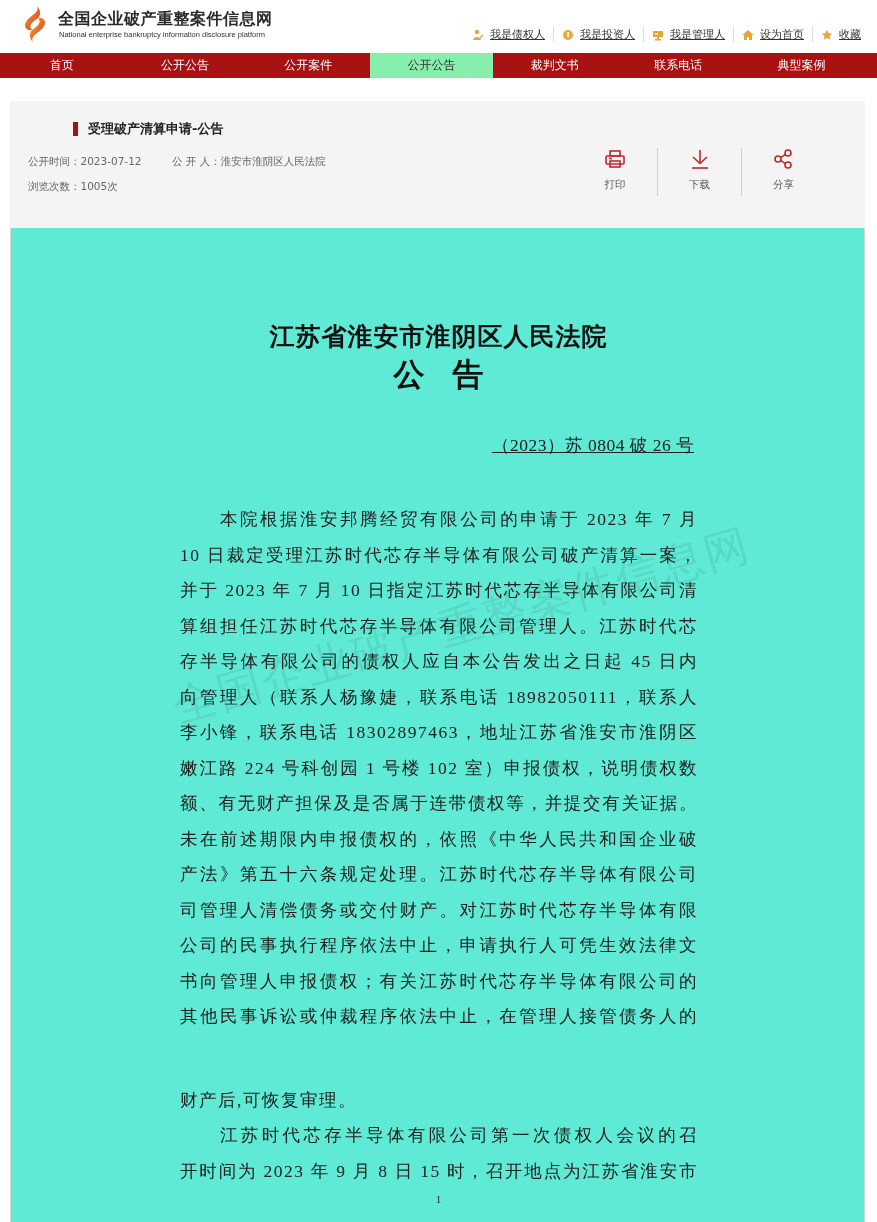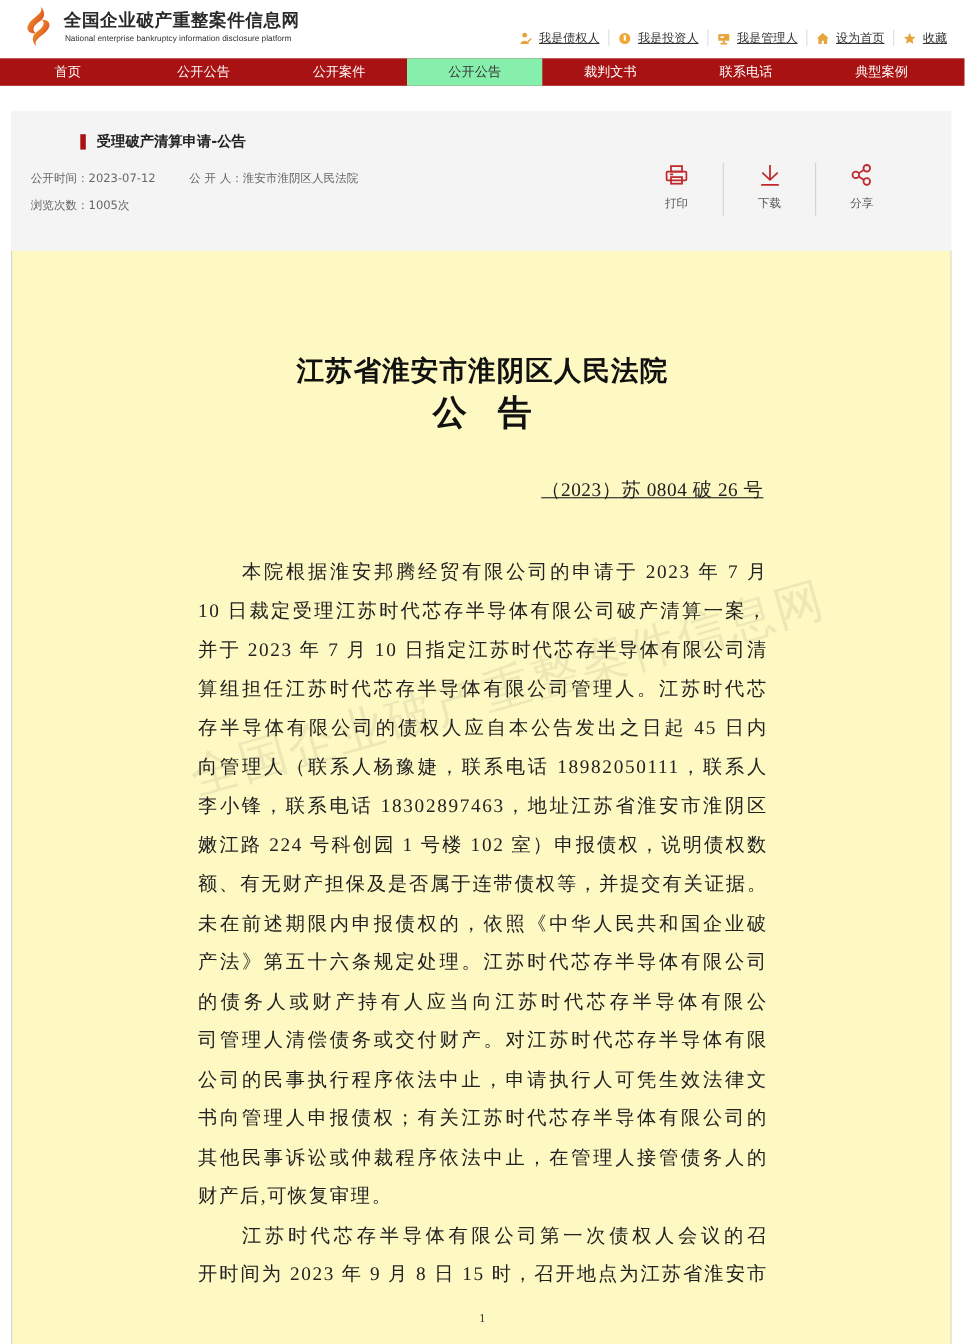--- a/index.html
+++ b/index.html
@@ -27,28 +27,28 @@
   .info-title { position: absolute; left: 18px; top: 19px; display: flex; align-items: center; font-size: 13px; font-weight: bold; color: #222; margin-left: 45px; }
   .info-title .bar { width: 5px; height: 14px; background: #a81213; margin-right: 10px; }
   .meta { position: absolute; font-size: 10.5px; color: #666; white-space: nowrap; }
   .actions { position: absolute; right: 40px; top: 47px; display: flex; }
   .action { width: 84px; height: 48px; display: flex; flex-direction: column; align-items: center; border-left: 1px solid #d0d0d0; cursor: pointer; }
   .action:first-child { border-left: none; }
   .action svg { width: 22px; height: 22px; margin-top: 0px; }
   .action span { font-size: 10.5px; color: #555; margin-top: 8px; }
 
   
-  .doc { position: absolute; left: 10px; top: 228px; width: 855px; height: 994px; border-left: 1px solid #d6d6d6; border-right: 1px solid #d6d6d6; background: #fef9c3; overflow: hidden; }
+  .doc { position: absolute; left: 10px; top: 228px; width: 855px; height: 994px; border-left: 1px solid #d6d6d6; border-right: 1px solid #d6d6d6; background: #5eead4; overflow: hidden; }
   .doc-title { position: absolute; left: 0; width: 855px; text-align: center; font-family: "DejaVu Serif", "Liberation Serif", serif; font-weight: bold; color: #111; }
   .doc-title.t1 { top: 92px; font-size: 25px; letter-spacing: 1px; }
   .doc-title.t2 { top: 126px; font-size: 31px; letter-spacing: 28px; padding-left: 28px; }
   .case-no { position: absolute; right: 170px; top: 205px; font-family: "Liberation Serif", "DejaVu Serif", serif; font-size: 17.5px; color: #222; letter-spacing: 0.5px; text-decoration: underline; }
   .body-lines { position: absolute; left: 169px; top: 274px; width: 518px; font-family: "Liberation Serif", "DejaVu Serif", serif; font-size: 17.5px; color: #222; }
   .line { height: 35.5px; line-height: 35.5px; white-space: nowrap; text-align: justify; text-align-last: justify; letter-spacing: 1.5px; font-family: Liberation Serif, serif; }
-  .line.last { text-align-last: left; }
+  .line.last { text-align-last: left; margin-top: 48px; }
   .line.indent { padding-left: 40px; }
   .page-num { position: absolute; left: 0; width: 855px; top: 965px; text-align: center; font-family: "Liberation Serif", serif; font-size: 11px; color: #333; }
 
   .watermark { position: absolute; left: 155px; top: 452px; font-size: 44px; color: rgba(0,0,0,0.07); transform: rotate(-16deg); transform-origin: left top; white-space: nowrap; pointer-events: none; letter-spacing: 2px; font-family: "DejaVu Sans", sans-serif; }
 </style>
 </head>
 <body>
 
 <div class="topbar">
   <svg class="logo" viewBox="0 0 30 38">
@@ -164,21 +164,20 @@
     <div class="line">10 日裁定受理江苏时代芯存半导体有限公司破产清算一案，</div>
     <div class="line">并于 2023 年 7 月 10 日指定江苏时代芯存半导体有限公司清</div>
     <div class="line">算组担任江苏时代芯存半导体有限公司管理人。江苏时代芯</div>
     <div class="line">存半导体有限公司的债权人应自本公告发出之日起 45 日内</div>
     <div class="line">向管理人（联系人杨豫婕，联系电话 18982050111，联系人</div>
     <div class="line">李小锋，联系电话 18302897463，地址江苏省淮安市淮阴区</div>
     <div class="line">嫩江路 224 号科创园 1 号楼 102 室）申报债权，说明债权数</div>
     <div class="line">额、有无财产担保及是否属于连带债权等，并提交有关证据。</div>
     <div class="line">未在前述期限内申报债权的，依照《中华人民共和国企业破</div>
     <div class="line">产法》第五十六条规定处理。江苏时代芯存半导体有限公司</div>
-    <div class="line">的债务人或财产持有人应当向江苏时代芯存半导体有限公</div>
     <div class="line">司管理人清偿债务或交付财产。对江苏时代芯存半导体有限</div>
     <div class="line">公司的民事执行程序依法中止，申请执行人可凭生效法律文</div>
     <div class="line">书向管理人申报债权；有关江苏时代芯存半导体有限公司的</div>
     <div class="line">其他民事诉讼或仲裁程序依法中止，在管理人接管债务人的</div>
     <div class="line last">财产后,可恢复审理。</div>
     <div class="line indent">江苏时代芯存半导体有限公司第一次债权人会议的召</div>
     <div class="line">开时间为 2023 年 9 月 8 日 15 时，召开地点为江苏省淮安市</div>
   </div>
 
   <div class="watermark">全国企业破产重整案件信息网</div>

